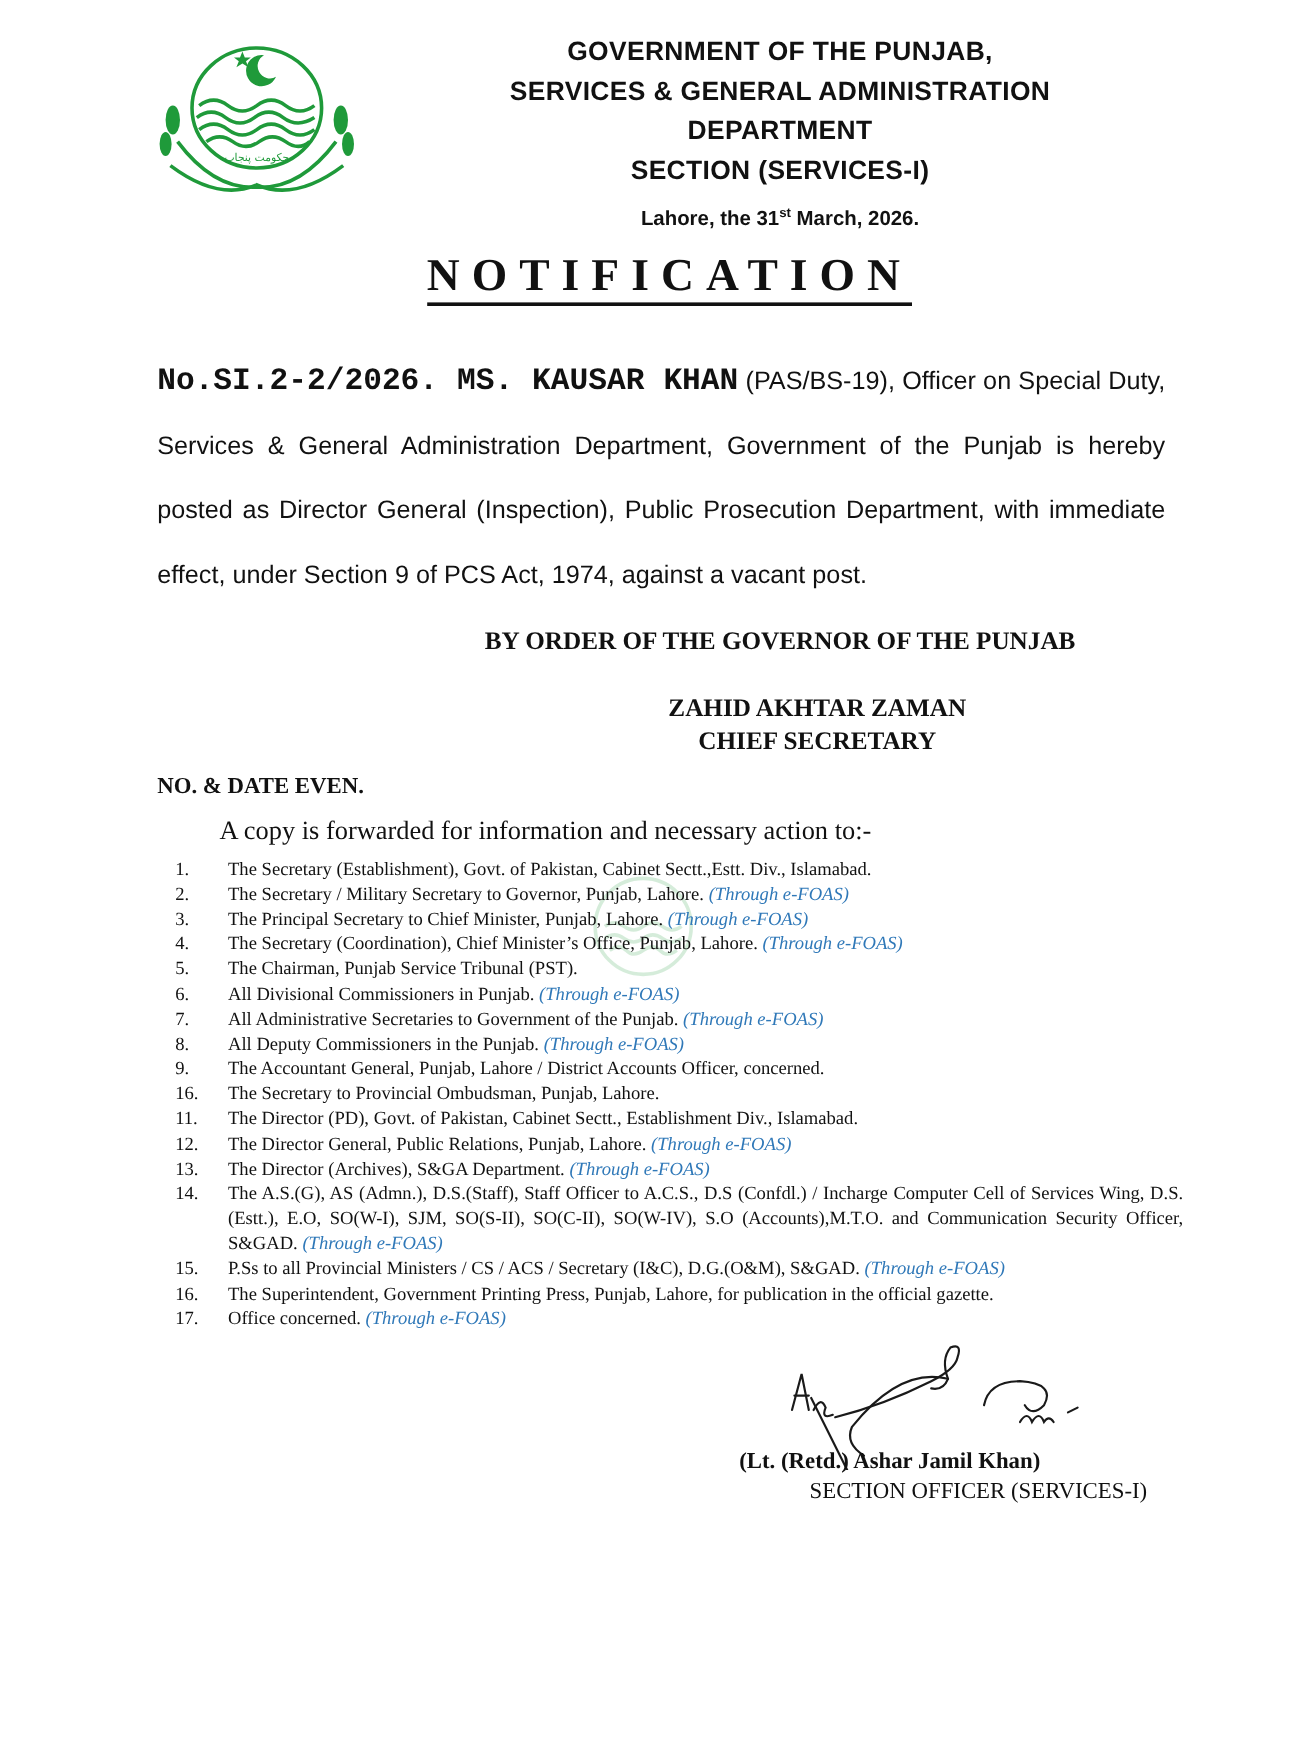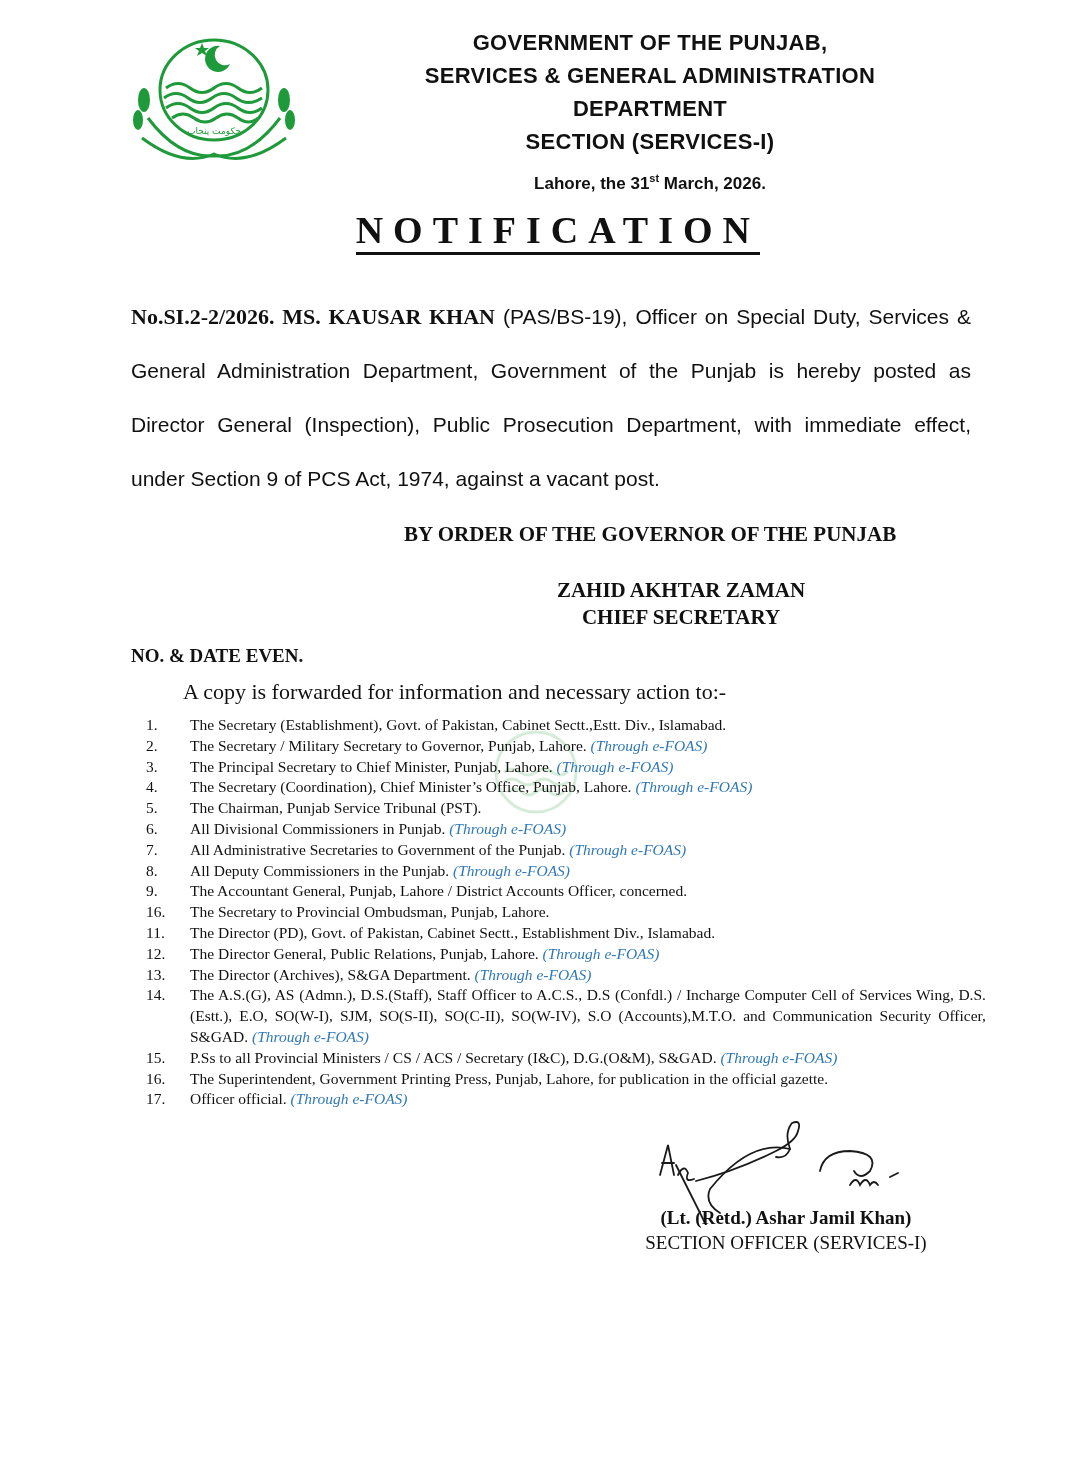--- a/index.html
+++ b/index.html
@@ -14,39 +14,39 @@
   #hdr2 { top: 63px; }
   #hdr3 { top: 96px; }
   #hdr4 { top: 129px; }
   #dateline { position: absolute; left: 370px; width: 560px; top: 172px; text-align: center; font-weight: bold; font-size: 17px; }
   #dateline sup { font-size: 11px; }
 
   #title { position: absolute; left: 340px; width: 420px; top: 208px; text-align: right; font-weight: bold; font-size: 38px; letter-spacing: 10px; }
   #title span { border-bottom: 3px solid #111; padding-bottom: 1px; }
 
   #body-para { position: absolute; left: 131px; width: 840px; top: 290px; font-size: 21px; line-height: 54px; text-align: justify; }
-  #body-para .lead { font-family: Liberation Serif, serif; font-weight: bold; font-size: 22px; }
+  #body-para .lead { font-family: Liberation Mono, monospace; font-weight: bold; font-size: 26px; }
 
   #by-order { position: absolute; left: 404px; top: 522px; font-weight: bold; font-size: 21px; }
   #signatory { position: absolute; left: 520px; width: 322px; top: 577px; text-align: center; font-weight: bold; font-size: 21px; line-height: 27px; }
 
   #no-date { position: absolute; left: 131px; top: 645px; font-weight: bold; font-size: 19px; }
   #fwd { position: absolute; left: 183px; top: 679px; font-size: 22px; }
 
   #copy-list { position: absolute; left: 146px; top: 715px; width: 840px; margin: 0; padding: 0; list-style: none; font-size: 15.5px; line-height: 20.8px; }
   #copy-list li { display: flex; }
   #copy-list .num { width: 44px; flex: none; }
   #copy-list .txt { flex: 1; text-align: justify; }
   .efoas { color: #2f78b8; font-style: italic; }
 
   #watermark { position: absolute; left: 486px; top: 722px; width: 100px; height: 100px; opacity: 0.18; }
 
   #signature { position: absolute; left: 640px; top: 1115px; width: 300px; height: 110px; }
-  #officer-name { position: absolute; left: 616px; width: 340px; top: 1207px; text-align: center; font-weight: bold; font-size: 19px; }
-  #officer-desig { position: absolute; left: 616px; width: 340px; top: 1232px; text-align: center; font-size: 19px; }
+  #officer-name { position: absolute; left: 616px; width: 340px; top: 1207px; text-align: left; font-weight: bold; font-size: 19px; }
+  #officer-desig { position: absolute; left: 616px; width: 340px; top: 1232px; text-align: right; font-size: 19px; }
 </style>
 </head>
 <body>
 
 <svg id="logo" viewBox="0 0 176 136">
   <g fill="none" stroke="#1f9a3a" stroke-width="3">
     <ellipse cx="88" cy="62" rx="54" ry="50"></ellipse>
     <path d="M40 60 q12 -9 24 0 t24 0 t24 0 t24 0"></path>
     <path d="M38 70 q12 -9 24 0 t24 0 t24 0 t26 0"></path>
     <path d="M40 80 q12 -9 24 0 t24 0 t24 0 t24 0"></path>
@@ -153,21 +153,21 @@
     <li>
       <span class="num">15.</span>
       <span class="txt"><span>P.Ss to all Provincial Ministers / CS / ACS / Secretary (I&amp;C), D.G.(O&amp;M), S&amp;GAD. </span><span class="efoas" style="color: rgb(47, 120, 184);">(Through e-FOAS)</span></span>
     </li>
     <li>
       <span class="num">16.</span>
       <span class="txt"><span>The Superintendent, Government Printing Press, Punjab, Lahore, for publication in the official gazette.</span></span>
     </li>
     <li>
       <span class="num">17.</span>
-      <span class="txt"><span>Officer official. </span><span class="efoas" style="color: rgb(47, 120, 184);">(Through e-FOAS)</span></span>
+      <span class="txt"><span>Office concerned. </span><span class="efoas" style="color: rgb(47, 120, 184);">(Through e-FOAS)</span></span>
     </li>
   </ol>
 
 <svg id="signature" viewBox="0 0 300 110">
   <g fill="none" stroke="#1a1a1a" stroke-width="1.8" stroke-linecap="round">
     <path d="M20 60 l8 -30 l6 30 M22 48 h12"></path>
     <path d="M38 60 q6 -12 10 -2 q-4 10 6 6"></path>
     <path d="M56 66 q40 -10 80 -30 q20 -10 22 -20 q4 -12 -6 -8 q-8 10 -2 26 q-4 10 -14 8"></path>
     <path d="M36 50 l30 60"></path>
     <path d="M150 34 q-40 -10 -80 40 q-6 14 10 24"></path>

